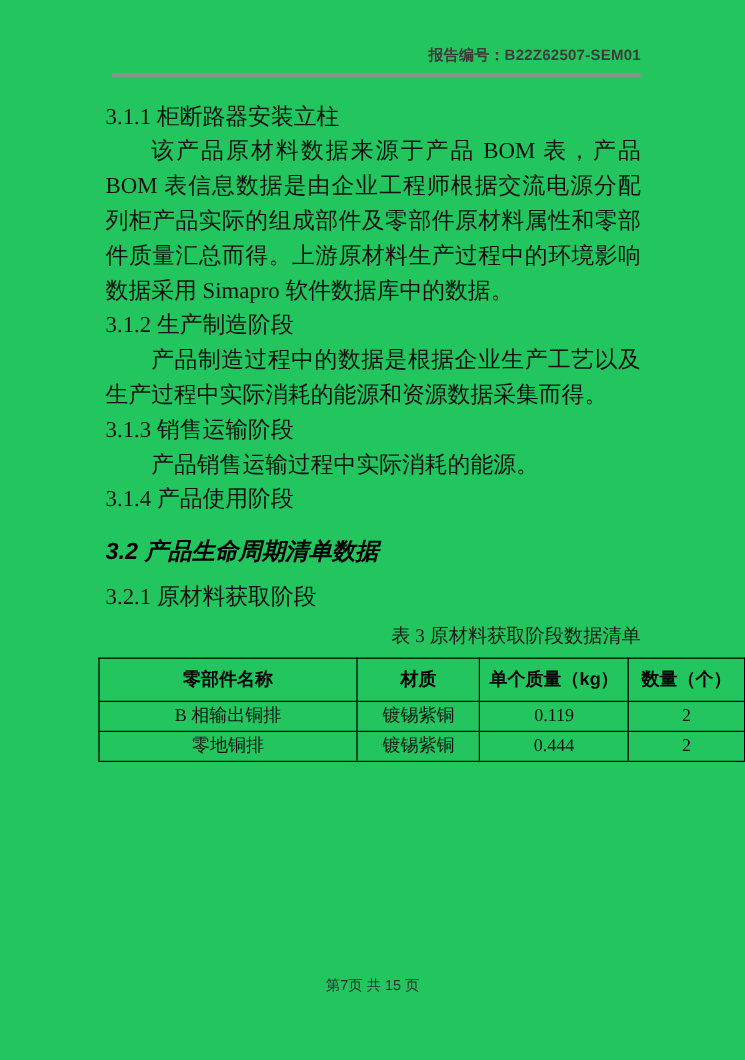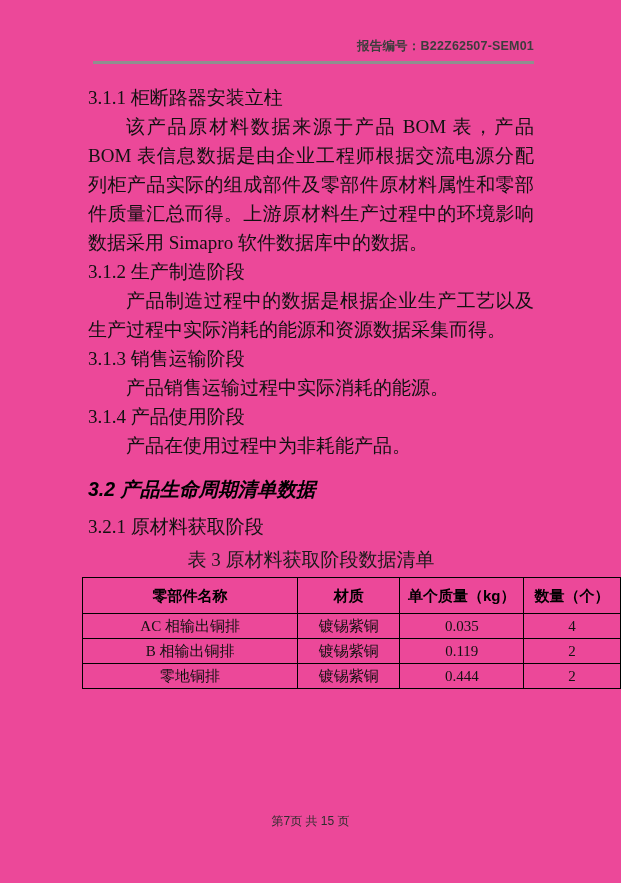--- a/index.html
+++ b/index.html
@@ -1,19 +1,19 @@
 <!DOCTYPE html>
 <html><head>
 <meta charset="utf-8">
 <style>
   html,body { margin:0; padding:0; background:#ffffff; }
   .page {
     position:relative;
     width:621px; height:883px;
-    background:#ec4899;
+    background:#22c55e;
     color:#111111;
     font-family:"Liberation Serif","DejaVu Serif",serif;
     overflow:hidden;
   }
 
   
   .page-header { position:absolute; top:38px; left:88px; right:87px; }
   .header-text {
     text-align:right;
     font-family:"Liberation Sans","DejaVu Sans",sans-serif;
@@ -37,22 +37,22 @@
     margin:14px 0 0 0;
     font-family:"Liberation Sans","DejaVu Sans",sans-serif;
     font-weight:bold; font-size:19.5px; line-height:30px;
     color:#000000;
     font-style:italic;
   }
   .subheading-3-2-1 { margin:8px 0 0 0; }
 
   
   .table-caption {
-    margin-top:8px; text-align:center; text-indent:0;
-    font-size:19px; line-height:22px; color:#1a1a1a;
+    margin-top:8px; text-align:right; text-indent:0;
+    font-size:16px; line-height:22px; color:#1a1a1a;
   }
   .data-table {
     width:539px; margin-left:-6px; margin-top:6px;
     border-collapse:collapse; table-layout:fixed;
   }
   .data-table th, .data-table td {
     border:1px solid #000000;
     text-align:center; vertical-align:middle;
     padding:0 2px; overflow:hidden;
   }
@@ -91,21 +91,20 @@
     <h4 class="section-heading">3.1.1 柜断路器安装立柱</h4>
     <p class="section-paragraph">该产品原材料数据来源于产品 BOM 表，产品 BOM 表信息数据是由企业工程师根据交流电源分配列柜产品实际的组成部件及零部件原材料属性和零部件质量汇总而得。上游原材料生产过程中的环境影响数据采用 Simapro 软件数据库中的数据。</p>
 
     <h4 class="section-heading">3.1.2 生产制造阶段</h4>
     <p class="section-paragraph">产品制造过程中的数据是根据企业生产工艺以及生产过程中实际消耗的能源和资源数据采集而得。</p>
 
     <h4 class="section-heading">3.1.3 销售运输阶段</h4>
     <p class="section-paragraph">产品销售运输过程中实际消耗的能源。</p>
 
     <h4 class="section-heading">3.1.4 产品使用阶段</h4>
-    <p class="section-paragraph">产品在使用过程中为非耗能产品。</p>
 
 
     <h3 class="heading-3-2">3.2 产品生命周期清单数据</h3>
     <h4 class="section-heading subheading-3-2-1">3.2.1 原材料获取阶段</h4>
 
     <div class="table-caption">表 3 原材料获取阶段数据清单</div>
 
     <table class="data-table">
       <colgroup>
         <col class="col-name">
@@ -116,26 +115,20 @@
       <thead>
         <tr>
           <th>零部件名称</th>
           <th>材质</th>
           <th>单个质量（kg）</th>
           <th>数量（个）</th>
         </tr>
       </thead>
       <tbody>
         <tr>
-          <td>AC 相输出铜排</td>
-          <td>镀锡紫铜</td>
-          <td>0.035</td>
-          <td>4</td>
-        </tr>
-        <tr>
           <td>B 相输出铜排</td>
           <td>镀锡紫铜</td>
           <td>0.119</td>
           <td>2</td>
         </tr>
         <tr>
           <td>零地铜排</td>
           <td>镀锡紫铜</td>
           <td>0.444</td>
           <td>2</td>

